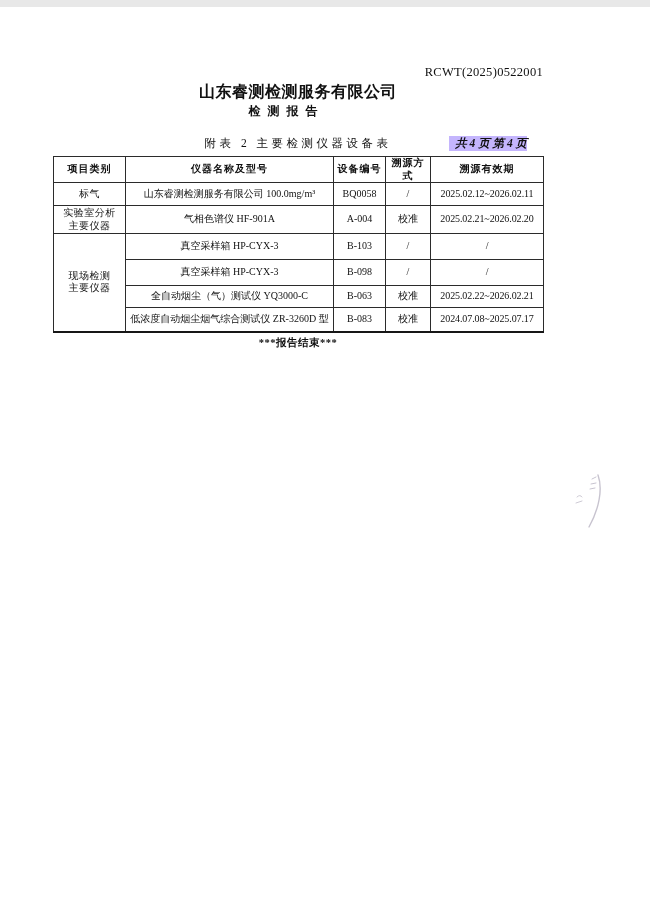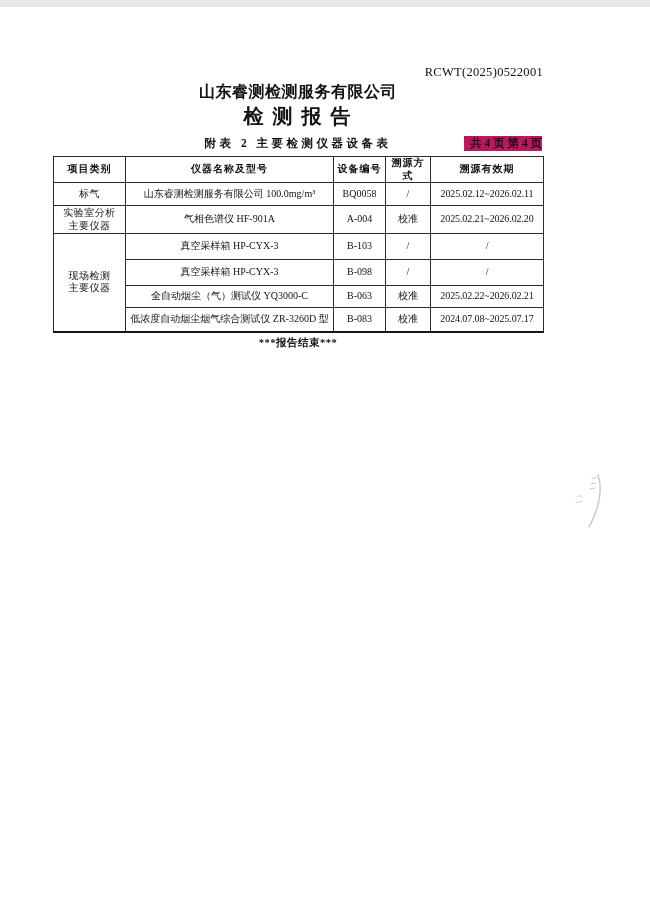--- a/index.html
+++ b/index.html
@@ -28,53 +28,54 @@
     left: 53px;
     width: 490px;
     text-align: center;
     font-size: 16px;
     font-weight: bold;
     letter-spacing: 0.5px;
   }
   .report-title {
     position: absolute;
     top: 96px;
-    left: 53px;
-    width: 490px;
-    text-align: center;
-    font-size: 20px;
+    left: 39px;
+    width: 490px;
+    text-align: center;
+    font-size: 12px;
     font-weight: bold;
     letter-spacing: 2px;
   }
   .caption-row {
     position: absolute;
     top: 129px;
     left: 53px;
     width: 490px;
     height: 18px;
   }
   .table-caption {
     position: absolute;
     left: 0;
     width: 100%;
     text-align: center;
     font-size: 11.5px;
-    font-weight: 700;
+    font-weight: 400;
     letter-spacing: 3.5px;
     white-space: nowrap;
   }
   .pagination {
     position: absolute;
-    right: 1px;
+    right: 16px;
     top: 0;
-    background: #be185d;
+    background: #c4b5fd;
     padding-left: 6px;
     font-size: 11.5px;
     font-weight: 600;
     white-space: nowrap;
+    font-style: italic;
   }
   table.instruments {
     position: absolute;
     top: 149px;
     left: 53px;
     width: 490px;
     border-collapse: collapse;
     table-layout: fixed;
     border: 1.5px solid #161616;
     border-bottom-width: 2.2px;

